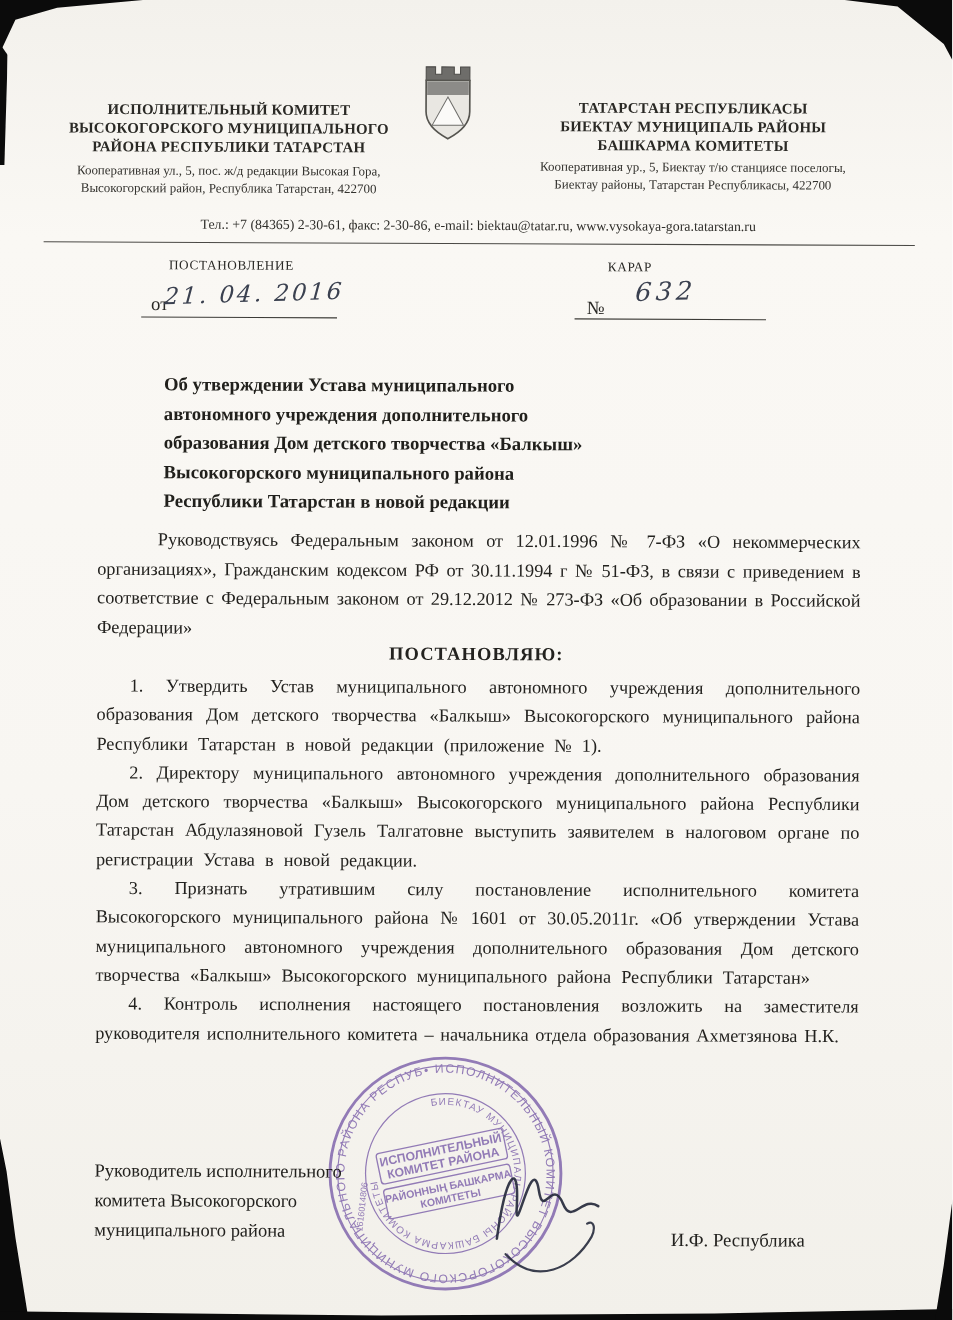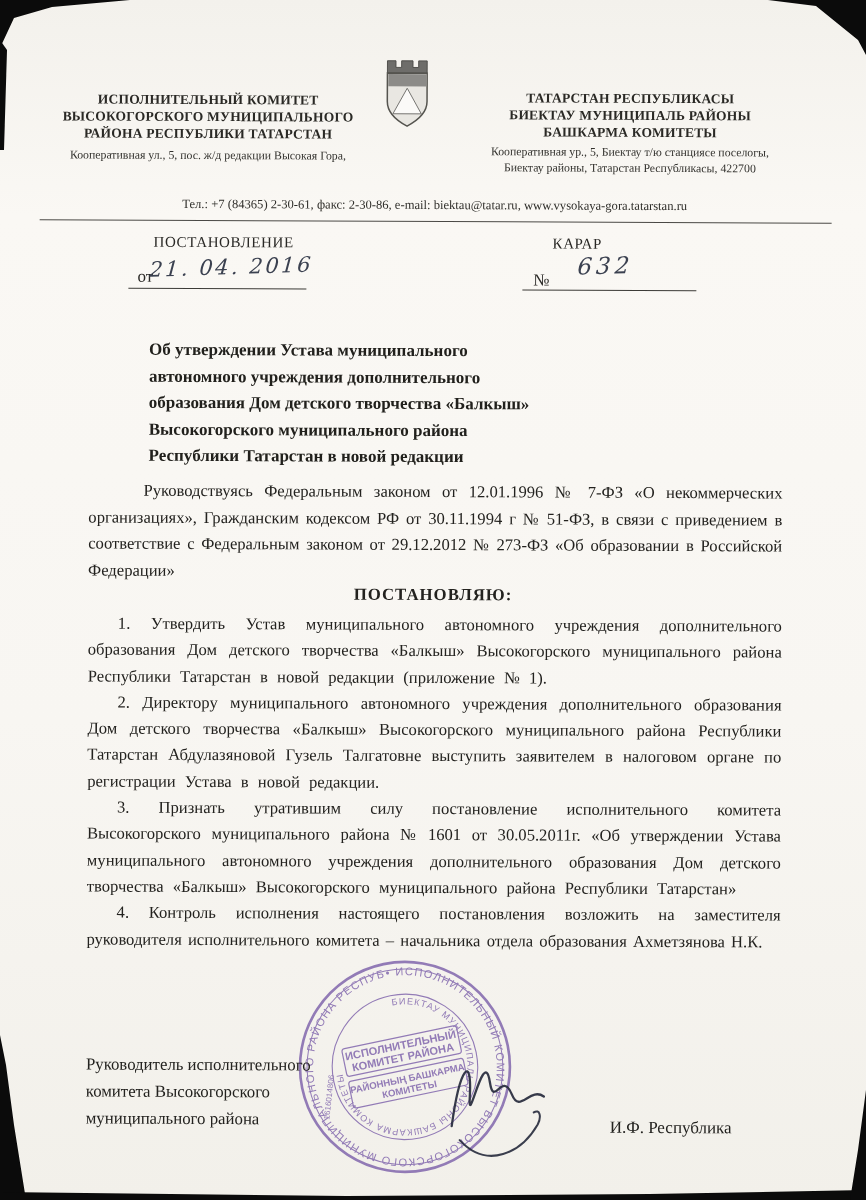--- a/index.html
+++ b/index.html
@@ -39,21 +39,21 @@
     font-size:11.8px; line-height:15.5px; color:#33322e; }
   .addr-left  { left:36px;  top:149px; width:340px; }
   .addr-right { left:432px; top:144px; width:392px; }
   .emblem { position:absolute; left:376px; top:60px; width:58px; height:70px; }
   .contact { position:absolute; left:0; top:198px; width:866px;
     text-align:center; font-size:12.6px; color:#2f2e2a; }
   .rule { position:absolute; left:38px; top:221px; width:792px;
     border-top:1.6px solid #4a4945; }
 
   
-  .doc-type { position:absolute; font-size:15px; letter-spacing:0.6px; color:#2a2926; }
+  .doc-type { position:absolute; font-size:12px; letter-spacing:0.6px; color:#2a2926; }
   .type-ru { left:152px; top:235px; }
   .type-tat { left:551px; top:235px; }
   .small-label { position:absolute; font-size:17px; color:#2a2926;margin-left:28px; }
   .date-label { left:108px; top:268px; }
   .num-label  { left:504px; top:270px; }
   .fill-line { position:absolute; border-bottom:1.5px solid #3c3b37; }
   .date-line { left:127px; top:265px; width:178px; height:24px; }
   .num-line  { left:521px; top:265px; width:174px; height:24px; }
   .handwrite { position:absolute; font-family:"DejaVu Serif", serif;
     font-style:italic; color:#3b4150; }
@@ -108,20 +108,21 @@
     </svg>
 
     <div class="org org-right">
       <div>ТАТАРСТАН РЕСПУБЛИКАСЫ</div>
       <div>БИЕКТАУ МУНИЦИПАЛЬ РАЙОНЫ</div>
       <div>БАШКАРМА КОМИТЕТЫ</div>
     </div>
 
     <div class="addr addr-left">
       <div>Кооперативная ул., 5, пос. ж/д редакции Высокая Гора,</div>
+      <div>Высокогорский район, Республика Татарстан, 422700</div>
     </div>
     <div class="addr addr-right">
       <div>Кооперативная ур., 5, Биектау т/ю станциясе поселогы,</div>
       <div>Биектау районы, Татарстан Республикасы, 422700</div>
     </div>
 
     <div class="contact">Тел.: +7 (84365) 2-30-61, факс: 2-30-86,  e-mail: biektau@tatar.ru, www.vysokaya-gora.tatarstan.ru</div>
     <div class="rule"></div>
 
     <div class="doc-type type-ru">ПОСТАНОВЛЕНИЕ</div>

